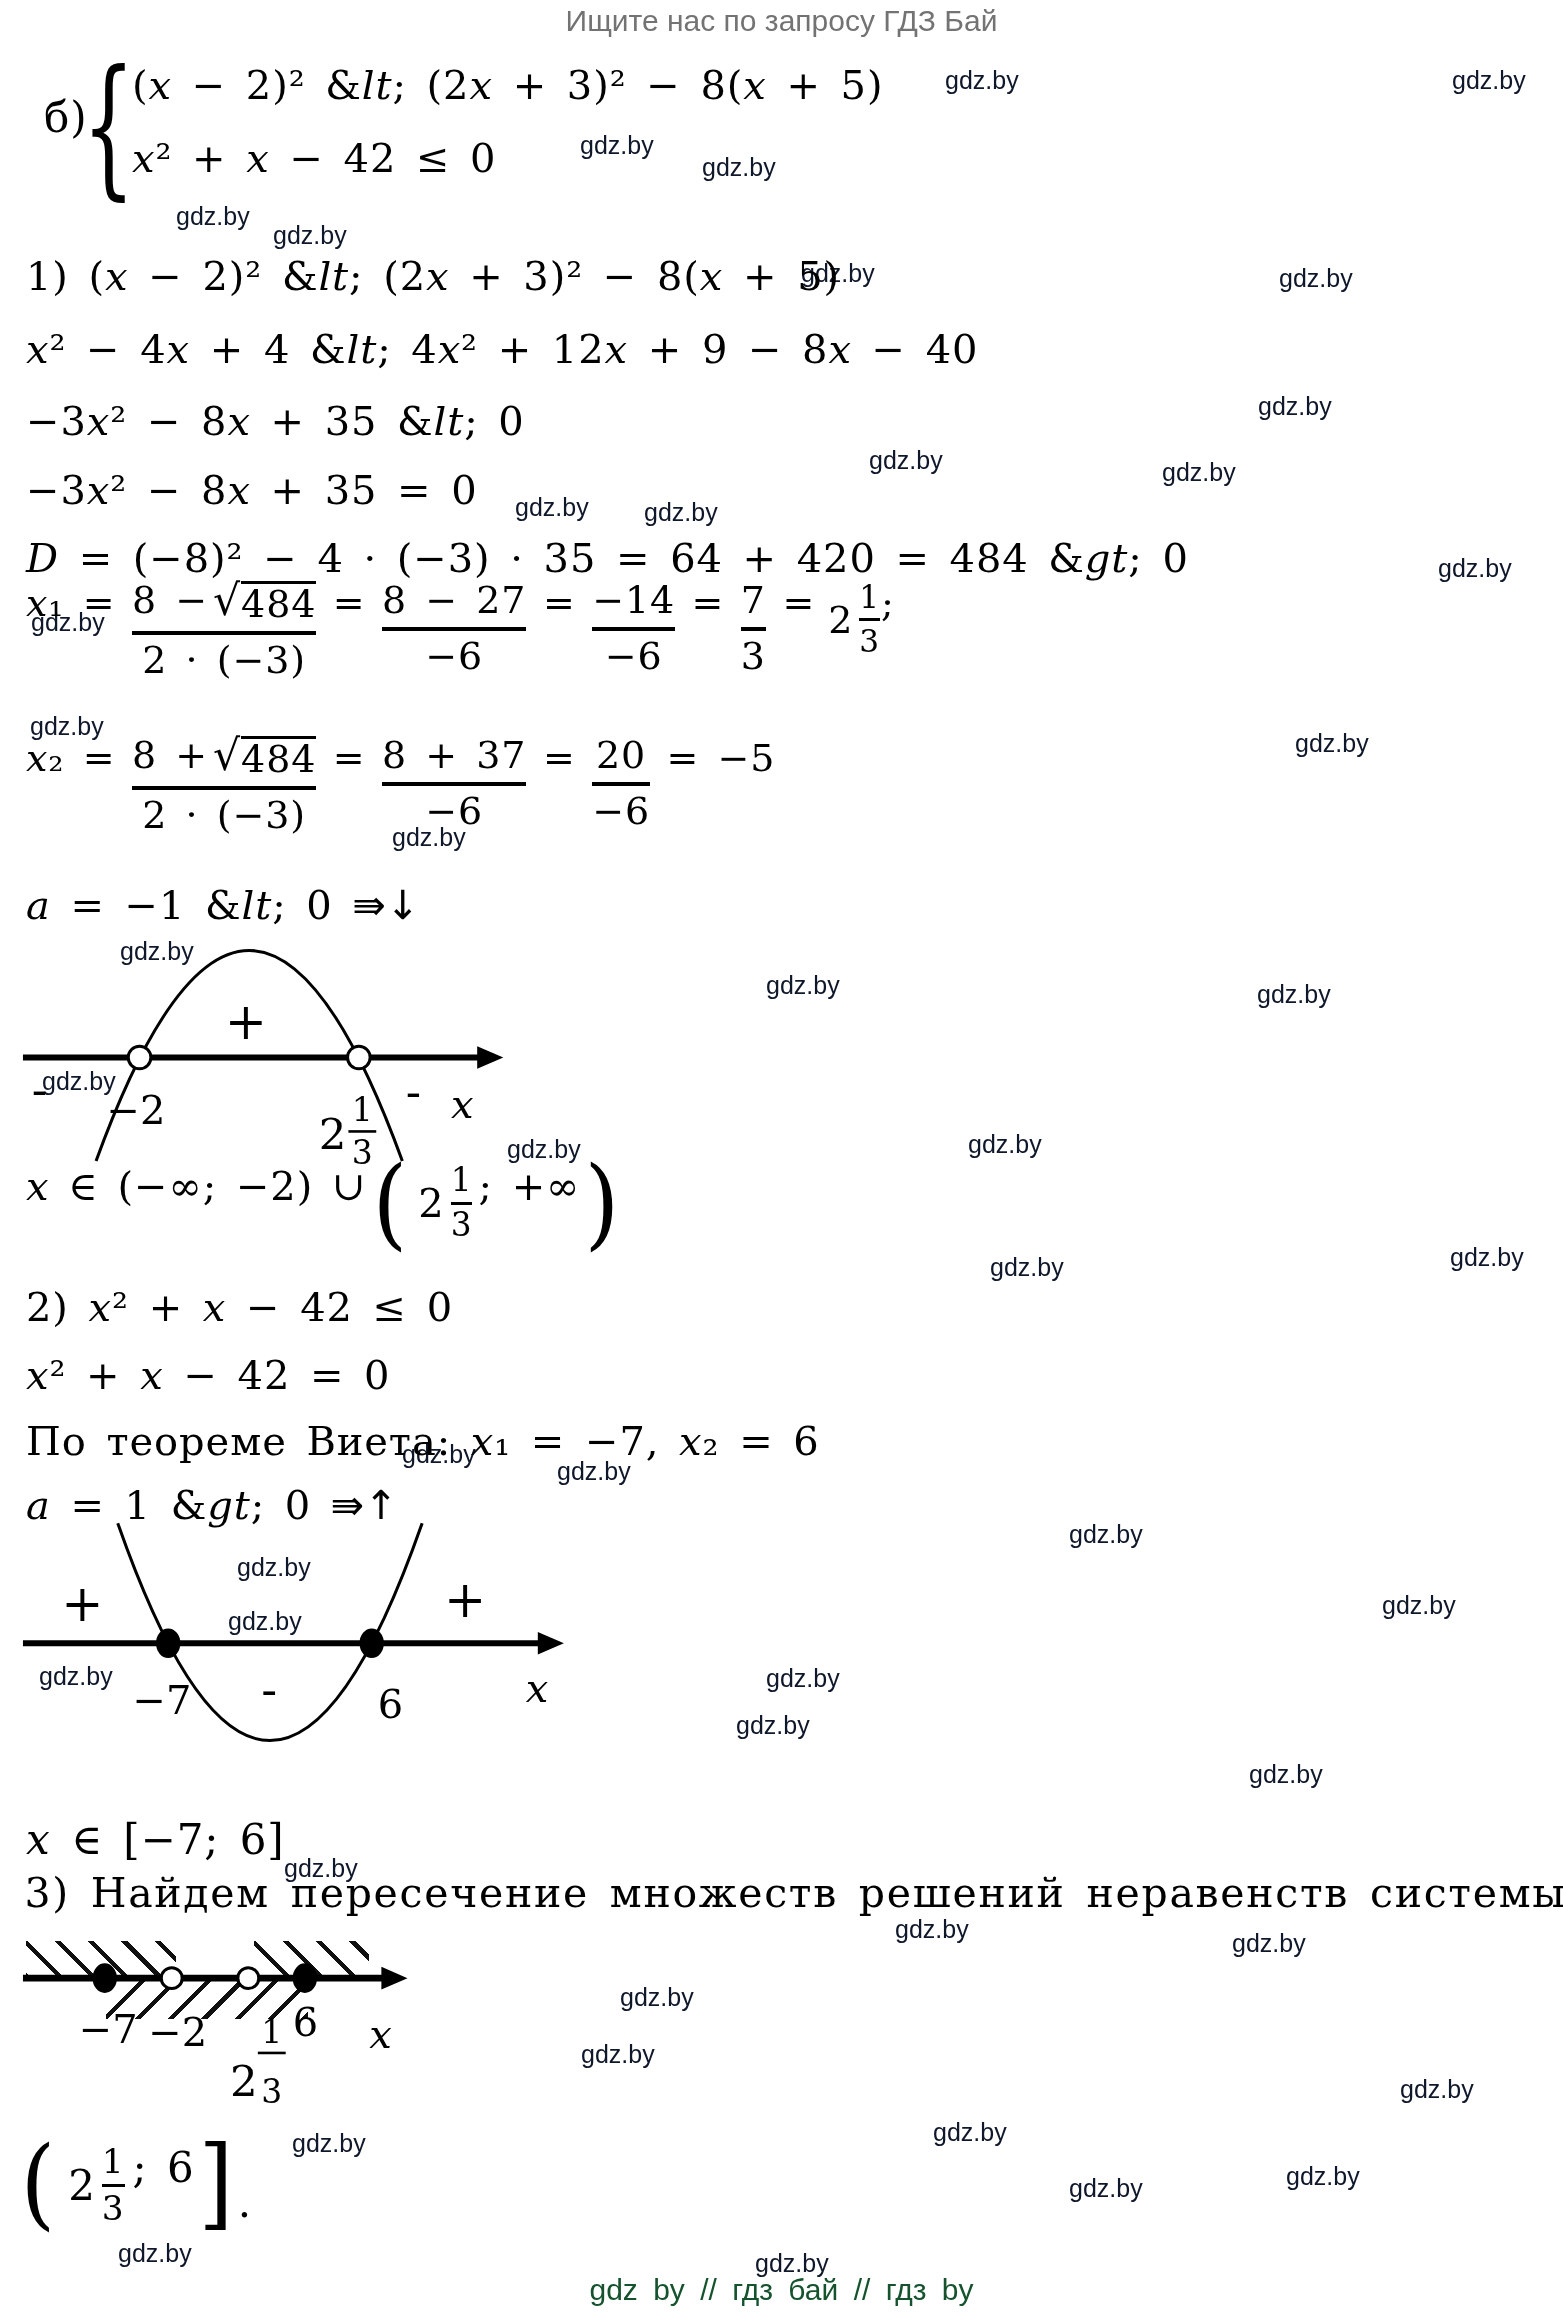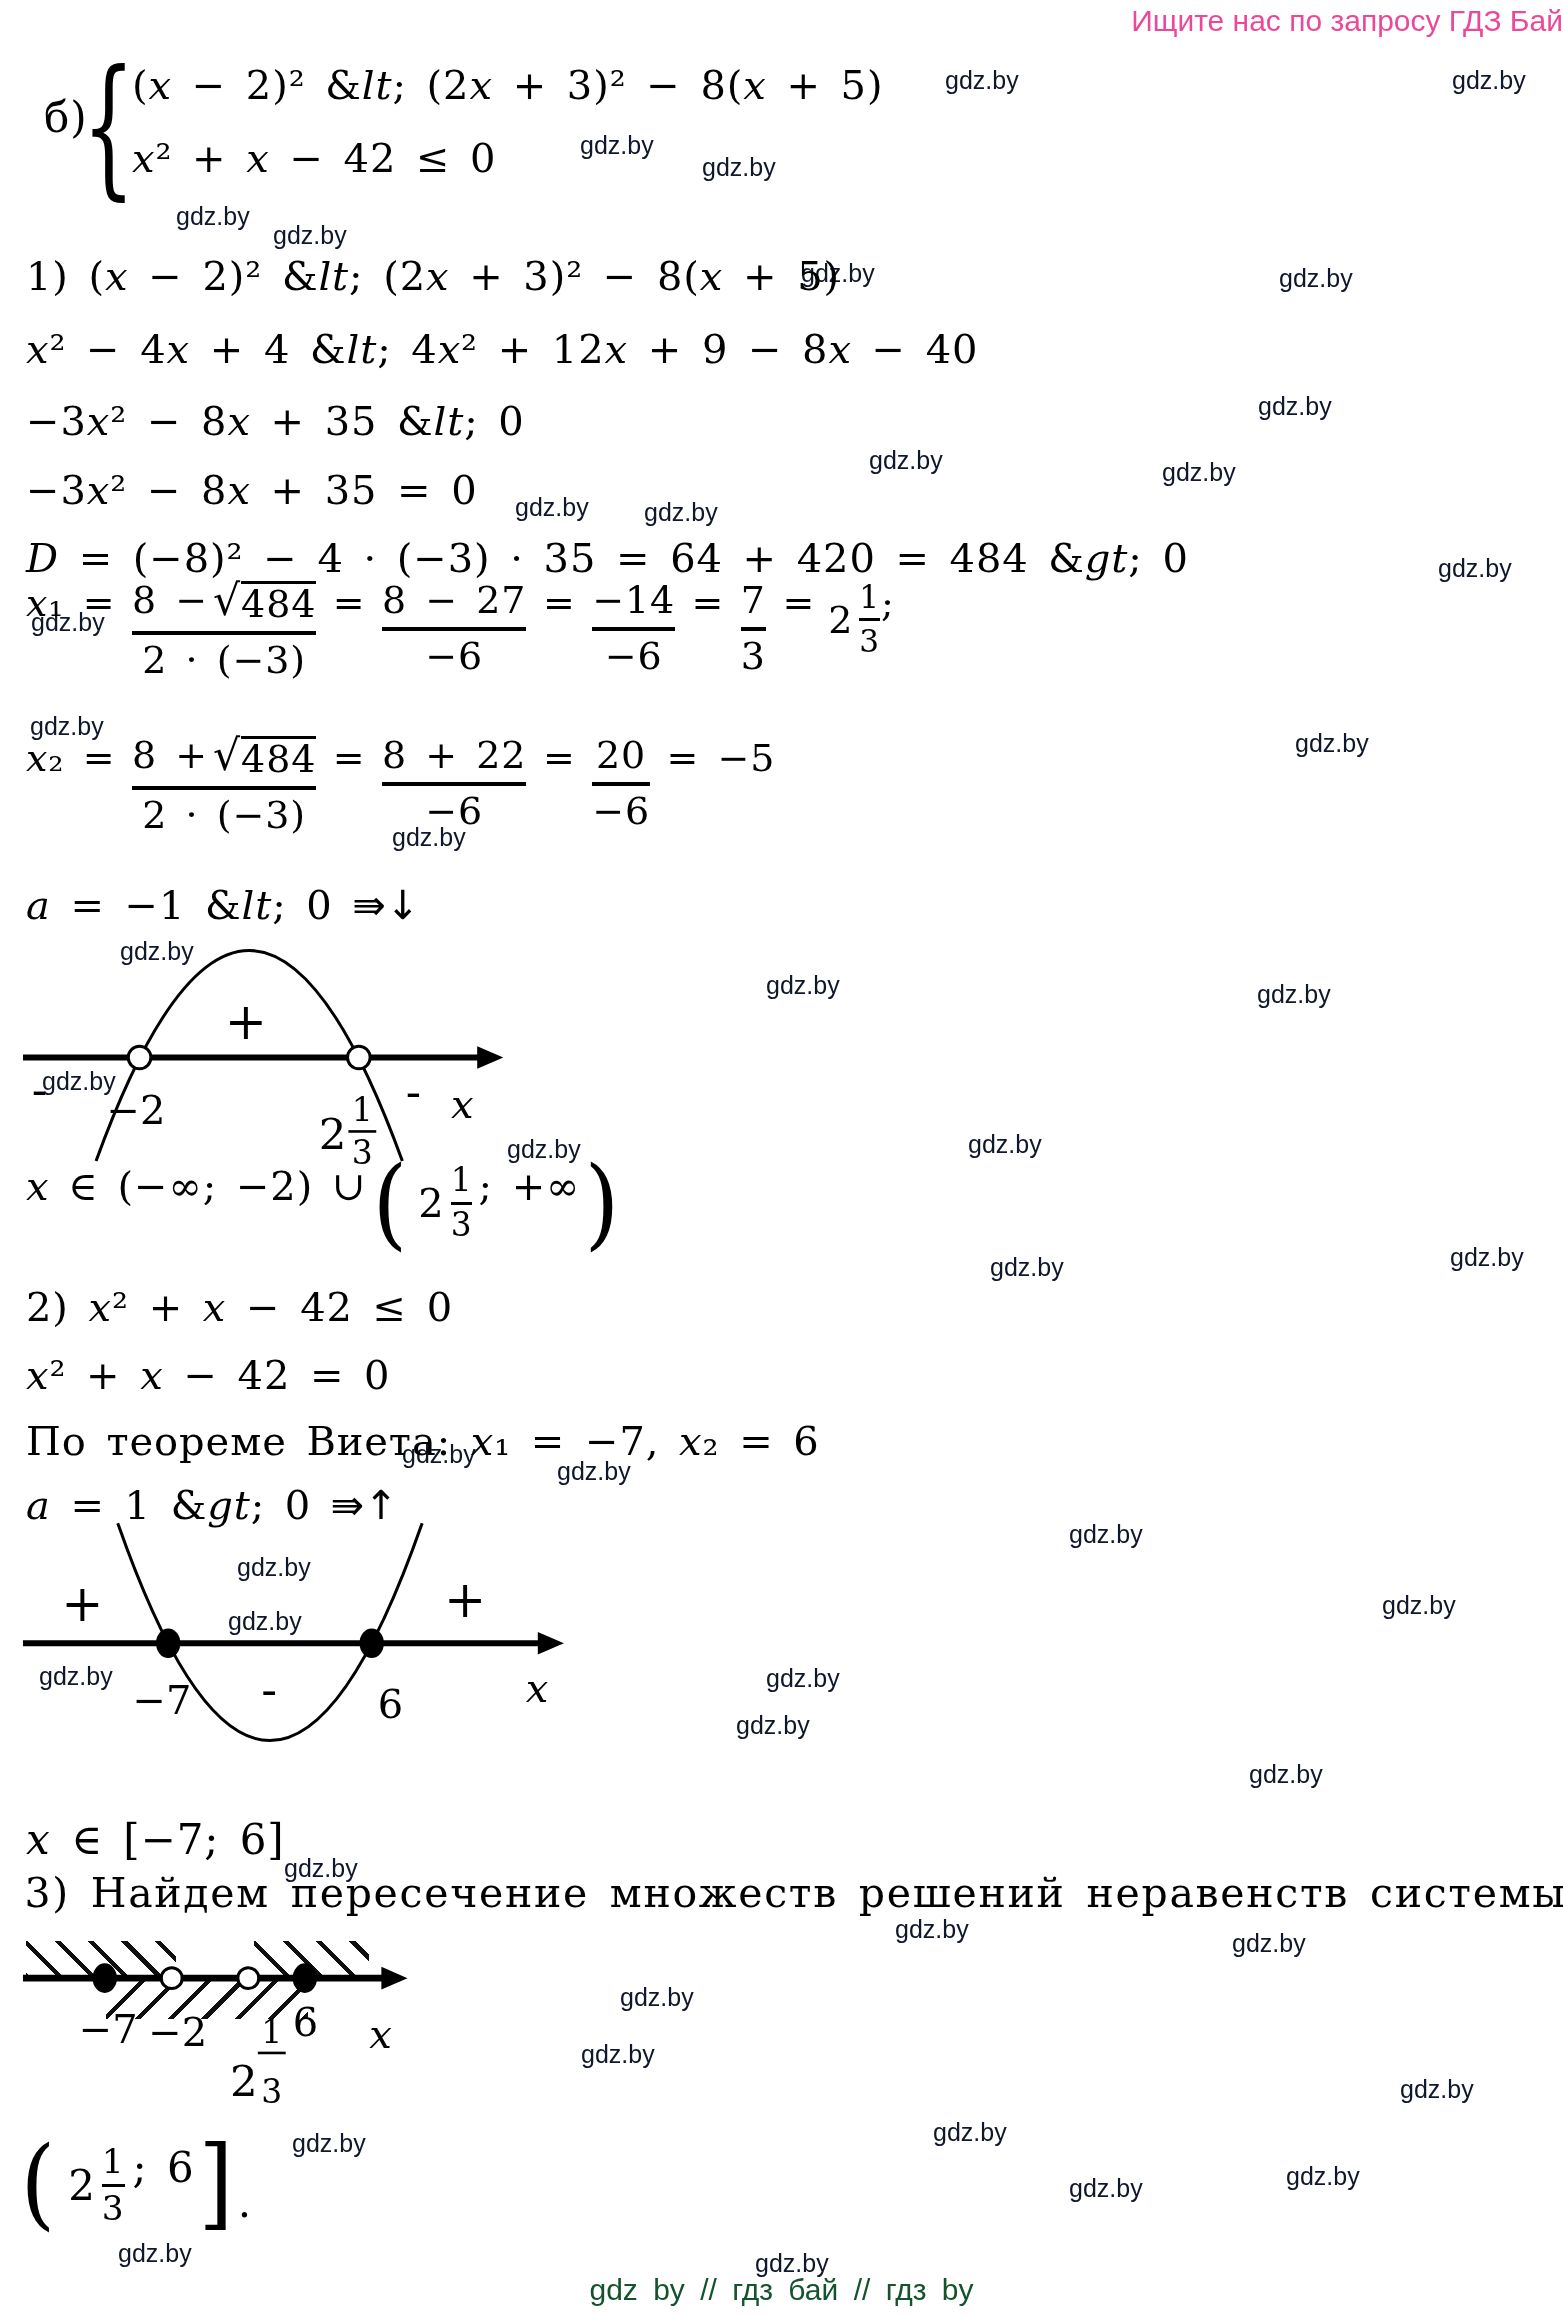--- a/index.html
+++ b/index.html
@@ -1,19 +1,19 @@
 <!DOCTYPE html>
 <html style="font-size:14px"><head>
 <meta charset="utf-8">
 <style>
   html,body{margin:0;padding:0}
   body{width:1563px;height:2319px;background:#fff;position:relative;overflow:hidden;
        font-family:"DejaVu Serif",serif;color:#000}
-  .promo{position:absolute;top:3.5px;left:0;width:100%;text-align:right;
-         font-family:"Liberation Sans",sans-serif;font-size:30px;font-weight:500;color:#ec4899}
+  .promo{position:absolute;top:3.5px;left:0;width:100%;text-align:center;
+         font-family:"Liberation Sans",sans-serif;font-size:30px;font-weight:500;color:#737373}
   .footer{position:absolute;top:2273px;left:0;width:100%;text-align:center;
           font-family:"Liberation Sans",sans-serif;font-size:30px;font-weight:500;color:#14532d;word-spacing:7px}
   .wm{position:absolute;font-family:"Liberation Sans",sans-serif;font-size:25px;color:#0f172a;white-space:nowrap}
   .mline{position:absolute;font-size:40px;white-space:nowrap;letter-spacing:0.9px;word-spacing:6.1px;line-height:1.12}
   .mrow{position:absolute;display:flex;align-items:flex-start;font-size:38px;white-space:nowrap;
         letter-spacing:0.9px;word-spacing:5.2px;column-gap:13px}
   .mrow>*{flex:none}
   .frac{display:inline-flex;flex-direction:column;align-items:center;text-align:center;padding:0 3.5px}
   .frac .fbar{align-self:stretch;border-top:4.4px solid #000;margin:6.1px 0;height:0}
   .fnum,.fden{display:inline-flex;align-items:flex-start;justify-content:center;line-height:1.05}
@@ -146,21 +146,21 @@
     <span class="fnum">
         <span>8 +</span>
         <span class="rad">√</span>
         <span class="radval">484</span>
       </span>
     <span class="fbar"></span>
     <span class="fden">2 · (−3)</span>
   </span>
   <span>=</span>
   <span class="frac">
-    <span class="fnum">8 + 22</span>
+    <span class="fnum">8 + 37</span>
     <span class="fbar"></span>
     <span class="fden">−6</span>
   </span>
   <span>=</span>
   <span class="frac">
     <span class="fnum">20</span>
     <span class="fbar"></span>
     <span class="fden">−6</span>
   </span>
   <span>= −5</span>

